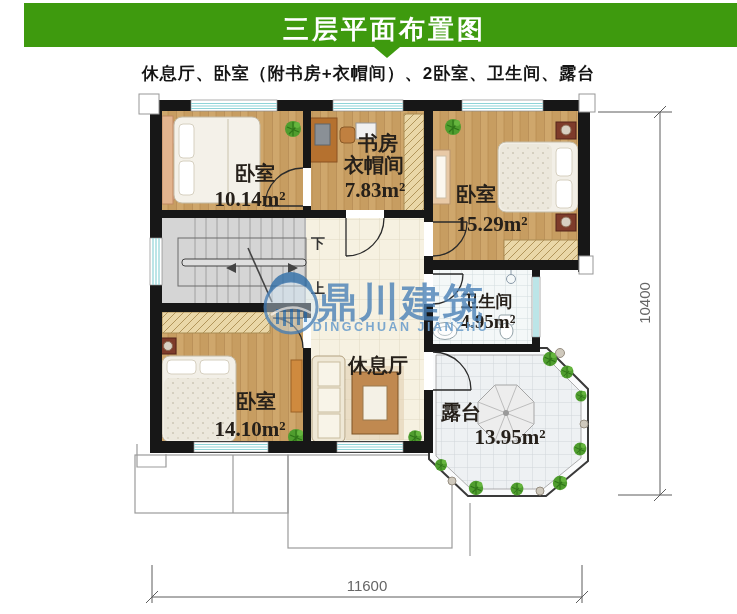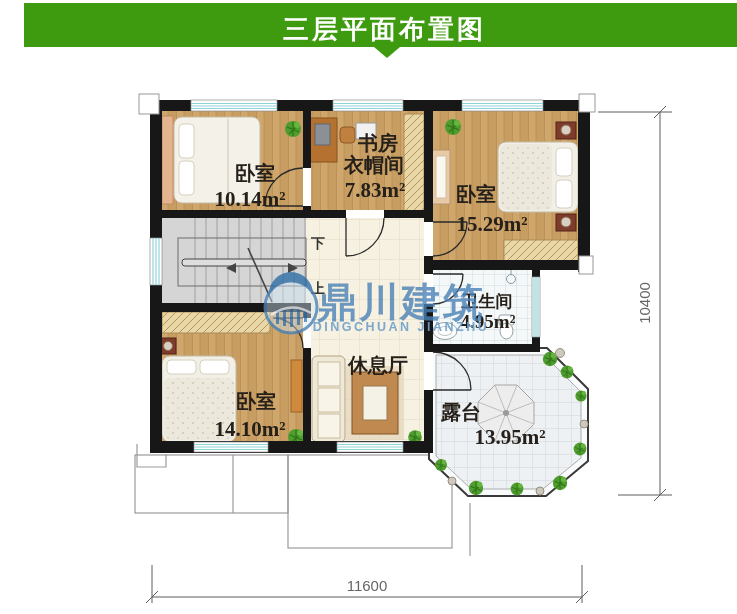--- a/index.html
+++ b/index.html
@@ -24,20 +24,21 @@
          fill:#6fa0cc;opacity:.9;letter-spacing:2.5px;}
 </style>
 </head>
 <body>
 
 <div id="page">
   <div id="header">
     <span class="title">三层平面布置图</span>
   </div>
   <div id="pointer"></div>
+  <div id="subtitle">休息厅、卧室（附书房+衣帽间）、2卧室、卫生间、露台</div>
 
   <svg width="737" height="614" viewBox="0 0 737 614">
     <defs>
       <pattern id="wood" width="16" height="16" patternUnits="userSpaceOnUse">
         <rect width="16" height="16" fill="#c79d61"></rect>
         <rect width="8" height="16" fill="#cfa76c"></rect>
         <line x1="0" y1="0" x2="0" y2="16" stroke="#a87c45" stroke-width="1"></line>
         <line x1="8" y1="0" x2="8" y2="16" stroke="#b08549" stroke-width="0.6"></line>
       </pattern>
       <pattern id="hallTile" width="20" height="20" patternUnits="userSpaceOnUse">

